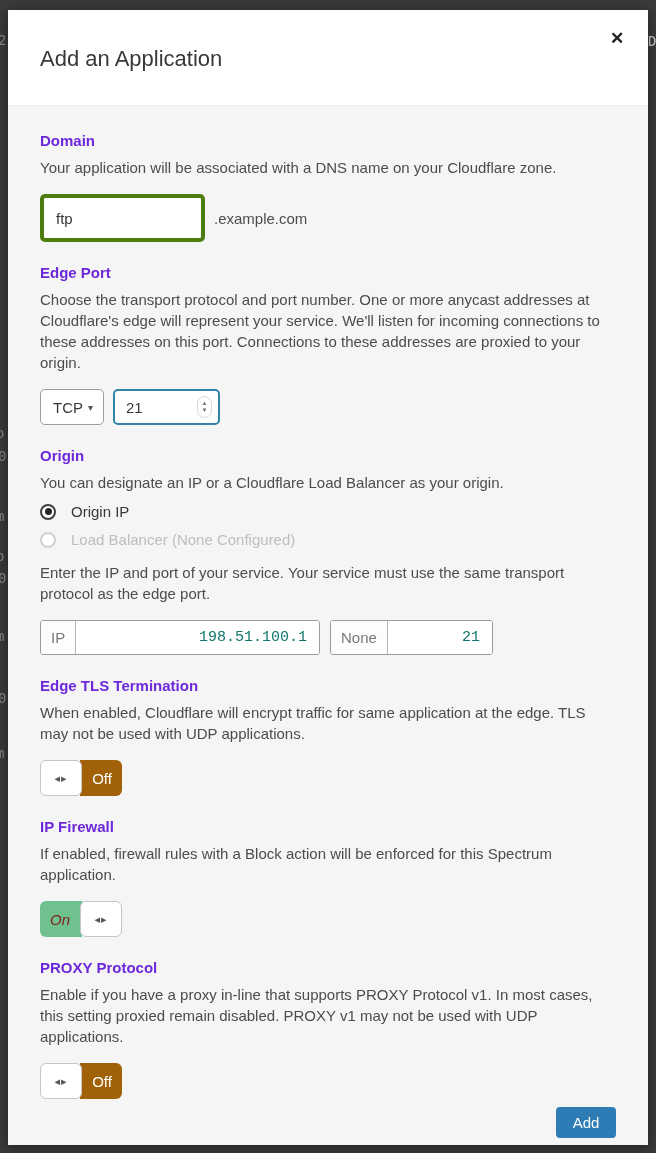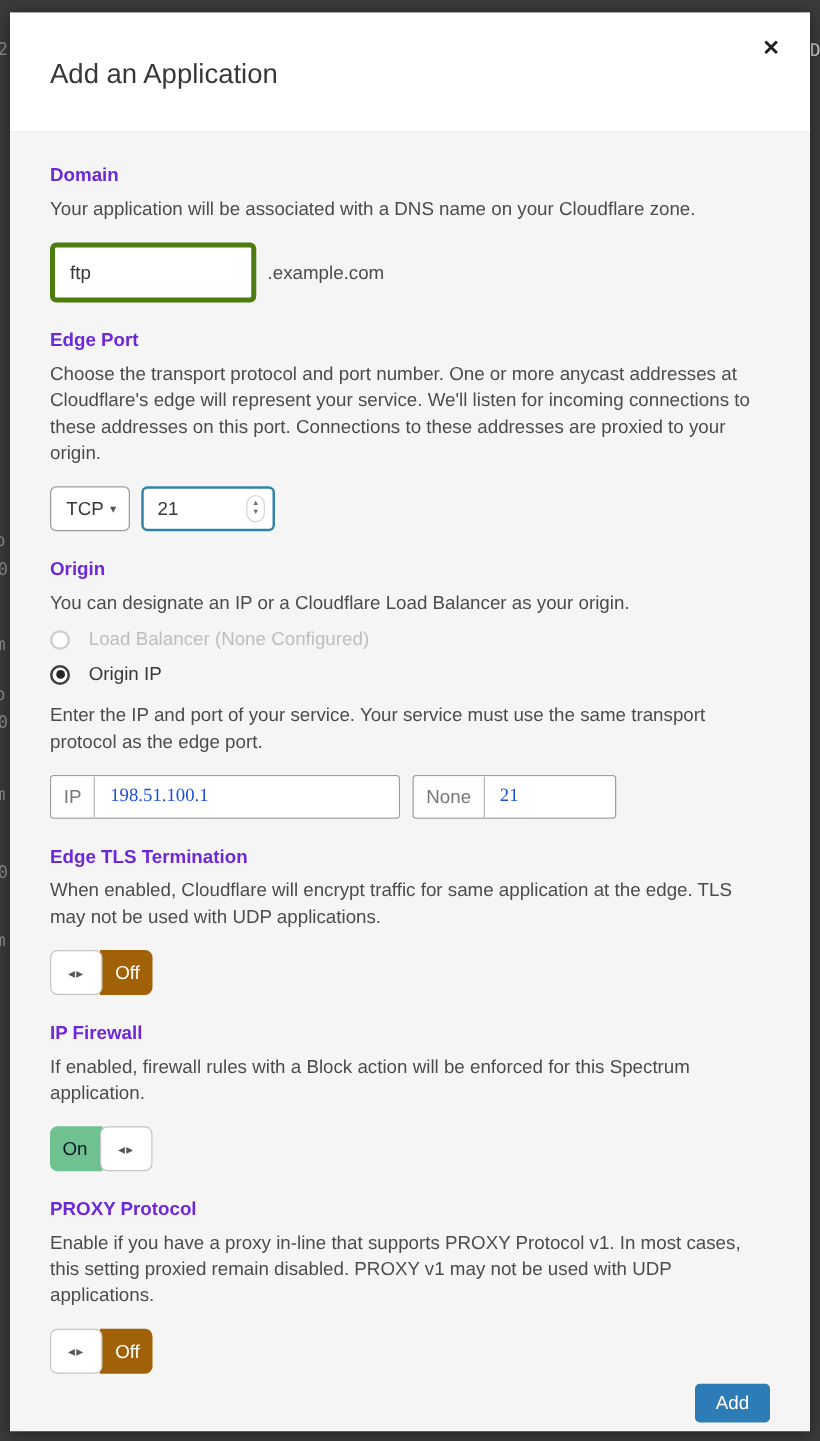--- a/index.html
+++ b/index.html
@@ -148,26 +148,27 @@
     display: flex; align-items: center;
     padding: 0 10px;
     font-size: 15px;
     color: #76797b;
     border-right: 1px solid #b7babc;
     background: #fdfdfd;
   }
   .prefix-value {
     border: none;
     outline: none;
-    font-family: Liberation Serif, serif;
-    font-size: 15px;
-    color: #1d4ed8;
+    font-family: Liberation Mono, monospace;
+    font-size: 15px;
+    color: #0f766e;
     padding: 0 12px;
     flex: 1;
     min-width: 0;
+    text-align: right;
   }
   .ip-group { width: 280px; }
   .portfield-group { width: 163px; }
   
   .toggle {
     display: flex;
     width: 84px; height: 36px;
     border-radius: 6px;
     cursor: pointer;
     font-size: 15px;
@@ -186,23 +187,23 @@
     z-index: 2;
   }
   .toggle.off .fill {
     background: #a16207;
     color: #fff;
     border-radius: 0 6px 6px 0;
     margin-left: -2px; padding-left: 2px;
   }
   .toggle.on .fill {
     background: #6fc28f;
-    color: #0f172a;
+    color: #7f1d1d;
     border-radius: 6px 0 0 6px;
-    margin-right: -2px; padding-right: 2px;
+    margin-right: -2px; padding-right: 2px; font-style: italic;
   }
   
   .footer-row { display: flex; justify-content: flex-end; margin-top: 8px; }
   .add-btn {
     min-width: 60px; height: 31px;
     background: #2e7cb5;
     color: #fff;
     border: none;
     border-radius: 4px;
     font-family: "Liberation Sans", sans-serif;
@@ -261,28 +262,28 @@
           </div>
         </div>
       </div>
     </div>
 
     <div class="section">
       <div class="section-label">Origin</div>
       <div class="section-desc" style="margin-bottom:10px;">You can designate an IP or a Cloudflare Load Balancer as your origin.</div>
       <div class="radios">
         <div class="radio-row">
-          <span class="radio-circle disabled"></span>
-          <span class="radio-label disabled">Load Balancer (None Configured)</span>
-        </div>
-        <div class="radio-row">
           <span class="radio-circle">
               <span class="dot"></span>
             </span>
           <span class="radio-label">Origin IP</span>
+        </div>
+        <div class="radio-row">
+          <span class="radio-circle disabled"></span>
+          <span class="radio-label disabled">Load Balancer (None Configured)</span>
         </div>
       </div>
       <div class="section-desc">Enter the IP and port of your service. Your service must use the same transport protocol as the edge port.</div>
       <div class="prefixed-row">
         <div class="prefix-group ip-group">
           <span class="prefix-label">IP</span>
           <input class="prefix-value" type="text" value="198.51.100.1" style="">
         </div>
         <div class="prefix-group portfield-group">
           <span class="prefix-label">None</span>

